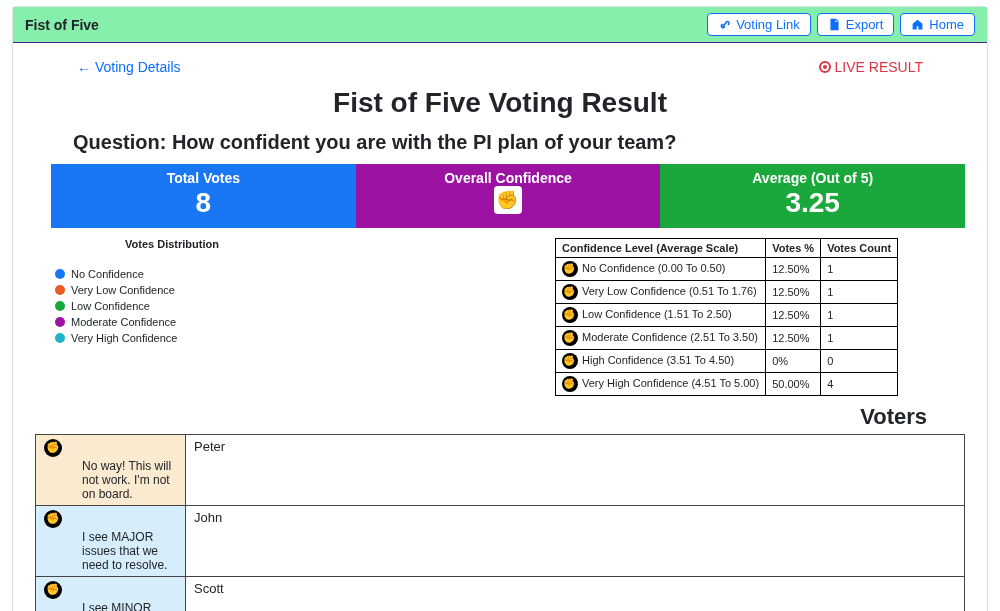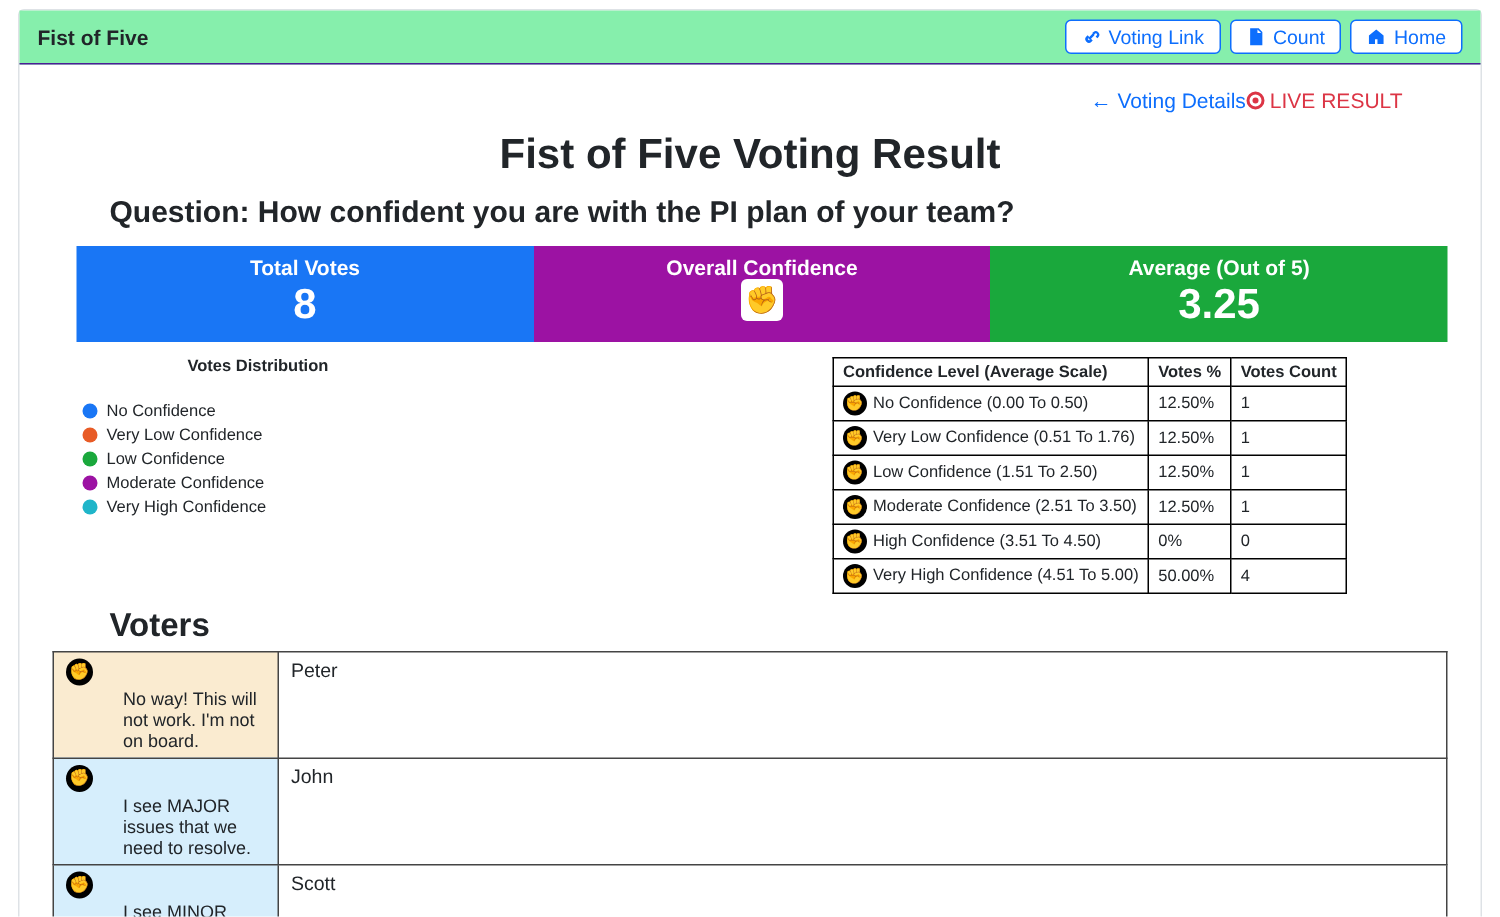--- a/index.html
+++ b/index.html
@@ -5,21 +5,21 @@
     * { box-sizing: border-box; margin: 0; padding: 0; }
     body { font-family: "Segoe UI", -apple-system, sans-serif; background: #fff; color: #212529; font-size: 14px; }
     .page { width: 1000px; height: 611px; overflow: hidden; position: relative; }
     .card { margin: 6px 12px; border: 1px solid #dee2e6; border-radius: 4px; background: #fff; }
     .card-header { background: #86efac; border-bottom: 1px solid #4c1d95; padding: 6px 12px; display: flex; justify-content: space-between; align-items: center; }
     .card-header .title { font-weight: 700; font-size: 14px; }
     .btn-group { display: flex; gap: 6px; }
     .btn { border: 1px solid #0d6efd; color: #0d6efd; background: #fff; padding: 3px 10px; border-radius: 4px; font-size: 13px; cursor: pointer; display: inline-flex; align-items: center; gap: 5px; }
     .btn svg { width: 13px; height: 13px; fill: #0d6efd; }
     .card-body { padding: 8px 20px; }
-    .toprow { display: flex; justify-content: flex-end; align-items: center; margin: 8px 32px 12px; }
+    .toprow { display: flex; justify-content: space-between; align-items: center; margin: 8px 44px 12px; }
     .voting-details { color: #0d6efd; cursor: pointer; font-size: 14px; }
     .live { color: #dc3545; font-weight: 500; font-size: 14px; display: flex; align-items: center; gap: 4px; }
     .live-dot { width: 12px; height: 12px; border: 2px solid #dc3545; border-radius: 50%; position: relative; }
     .live-dot::after { content:""; position:absolute; inset:2px; background:#dc3545; border-radius:50%; }
     h1.page-title { text-align: center; font-weight: 700; font-size: 28px; margin: 4px 0 12px; }
     h2.question { font-weight: 700; font-size: 20px; margin: 4px 40px 10px; }
     .stats { display: flex; margin: 0 2px 10px; }
     .stat { flex: 1; color: #fff; text-align: center; padding: 6px 0 8px; }
     .stat .label { font-weight: 700; font-size: 14px; }
     .stat .value { font-weight: 700; font-size: 28px; line-height: 1.2; }
@@ -34,21 +34,21 @@
     .pie .pct { position: absolute; left: 12px; top: 50%; transform: translateY(-50%); color: #fff; font-size: 10px; font-weight: 500; }
     .legend { margin-top: 12px; font-size: 11px; }
     .legend-row { display: flex; align-items: center; gap: 6px; margin-bottom: 4px; }
     .sw { width: 10px; height: 10px; border-radius: 50%; }
     .table-col { flex: 0 0 auto; }
     table.conf { border-collapse: collapse; font-size: 11px; }
     table.conf th, table.conf td { border: 1px solid #000; padding: 3px 6px; text-align: left; }
     table.conf th { font-weight: 700; }
     .fist { width: 16px; height: 16px; background: #000; color: #fff; border-radius: 50%; display: inline-flex; align-items: center; justify-content: center; font-size: 10px; margin-right: 4px; vertical-align: middle; }
     .fist-big { width: 28px; height: 28px; background: #fff; color: #000; border-radius: 4px; display: inline-flex; align-items: center; justify-content: center; font-size: 18px; vertical-align: middle; }
-    h2.voters-h { font-weight: 600; font-size: 22px; margin: 4px 40px 4px; }
+    h2.voters-h { font-weight: 600; font-size: 22px; margin: 4px 40px 4px; text-align: right; }
     table.voters { width: calc(100% - 4px); margin: 0 2px; border-collapse: collapse; font-size: 13px; }
     table.voters td { border: 1px solid #444; vertical-align: top; padding: 4px 8px; }
     .vcell { width: 150px; }
     .vcell.c0 { background: #faebd0; }
     .vcell.c1 { background: #d6eefc; }
     .vcell .desc { font-size: 12px; margin-top: 2px; margin-left: 38px; }
     .vcell .fist { width: 18px; height: 18px; font-size: 11px; }
   </style>
 </head>
 <body>
@@ -61,21 +61,21 @@
         <button class="btn">
           <svg viewBox="0 0 16 16">
               <path d="M6 10a1 1 0 010-1.4l3-3A1 1 0 0110.4 7l-3 3A1 1 0 016 10zM4 12a3 3 0 010-4.2l1-1 1.4 1.4-1 1a1 1 0 001.4 1.4l1-1L9.2 11l-1 1A3 3 0 014 12zM8.8 5l1-1a3 3 0 014.2 4.2l-1 1L11.6 7.8l1-1a1 1 0 00-1.4-1.4l-1 1z"></path>
             </svg>
           <span>Voting Link</span>
         </button>
         <button class="btn">
           <svg viewBox="0 0 16 16">
               <path d="M3 1h7l3 3v11H3zM9 2v3h3"></path>
             </svg>
-          <span>Count</span>
+          <span>Export</span>
         </button>
         <button class="btn">
           <svg viewBox="0 0 16 16">
               <path d="M8 2l6 5v7H9v-4H7v4H2V7z"></path>
             </svg>
           <span>Home</span>
         </button>
       </div>
     </div>
 

